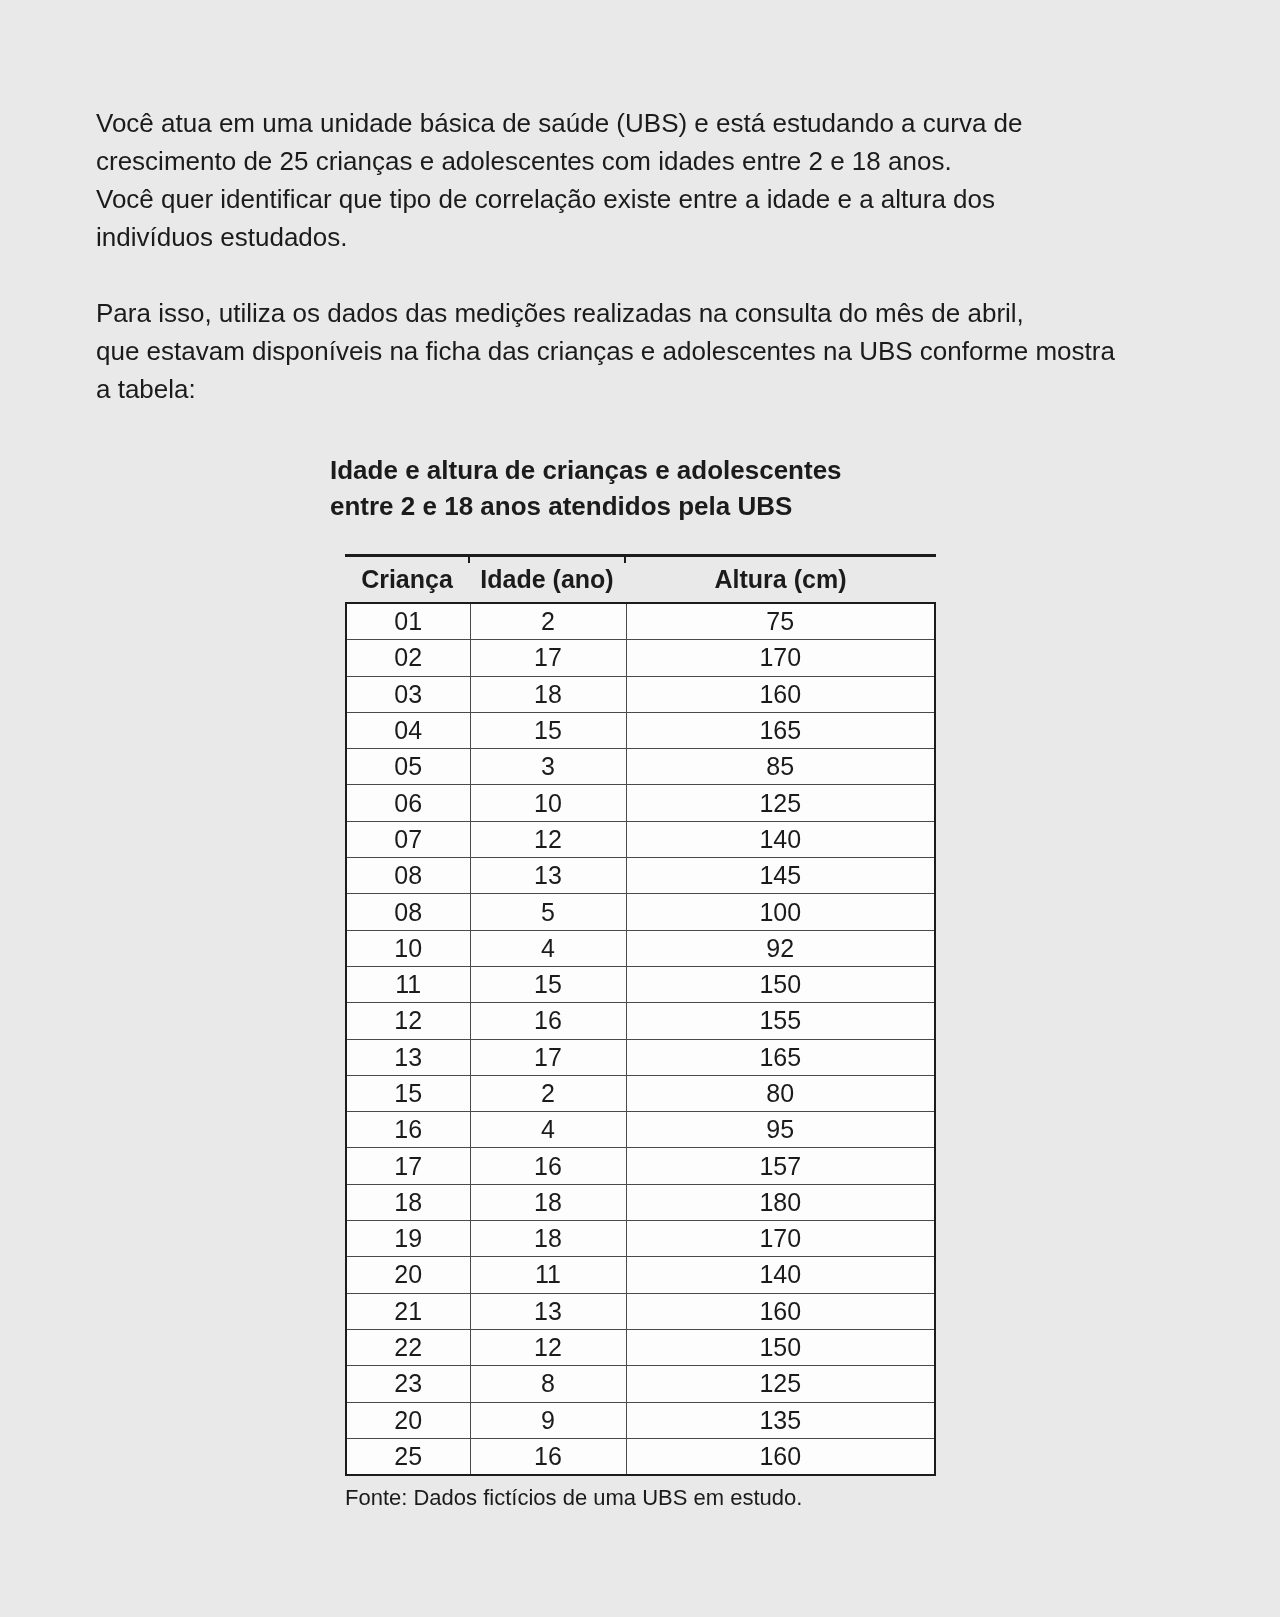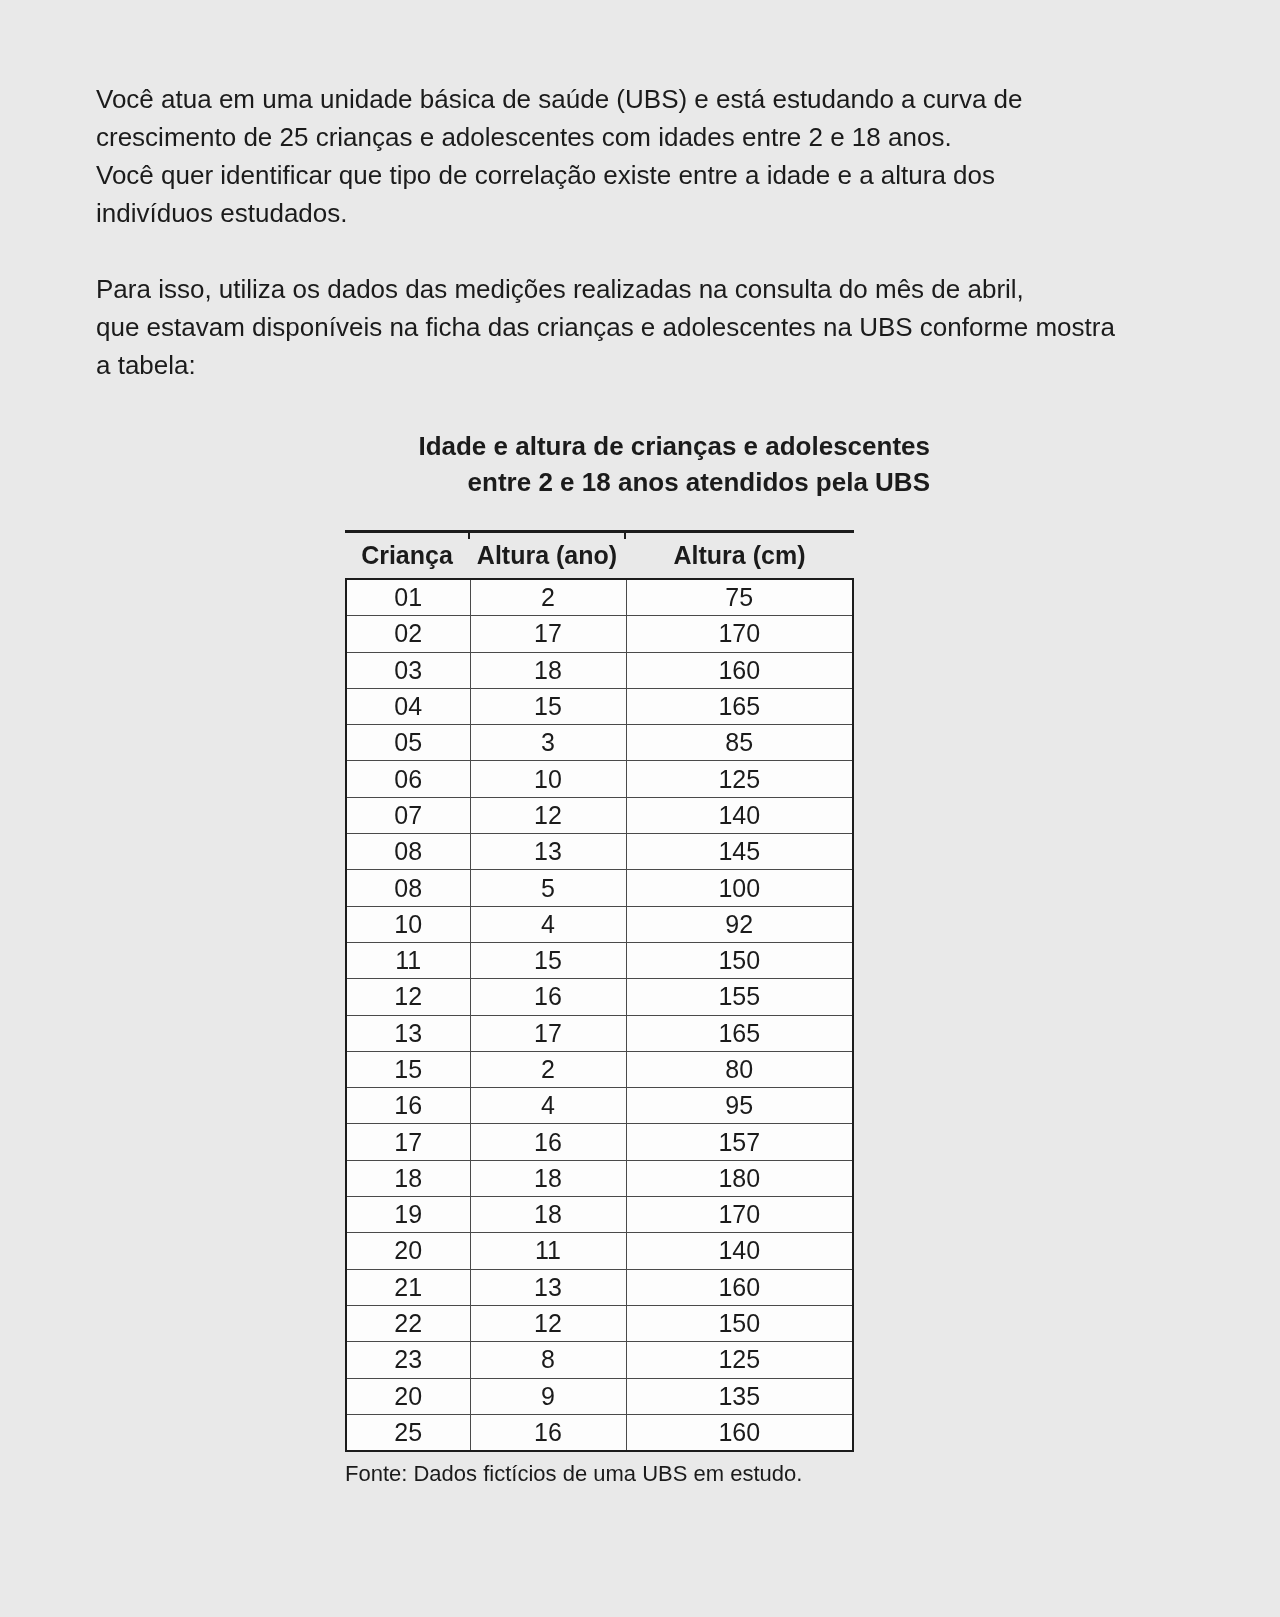--- a/index.html
+++ b/index.html
@@ -14,35 +14,35 @@
     color: #1b1b1b;
     overflow: hidden;
     position: relative;
   }
   .para {
     margin: 0 60px 0 96px;
     font-size: 26px;
     line-height: 38px;
     white-space: pre-line;
   }
-  .para1 { padding-top: 53px; margin-top: 27px; }
+  .para1 { padding-top: 104px; }
   .para2 { margin-top: 38px; }
   .table-title {
     margin: 44px 0 0 330px;
     width: 600px;
-    text-align: right;
+    text-align: left;
     font-size: 26px;
     font-weight: bold;
     line-height: 36px;
     white-space: pre-line;
   }
   .table-wrap {
     position: relative;
     margin-left: 345px;
-    width: 509px;
+    width: 591px;
     margin-top: 30px;
   }
   .top-rule {
     border-top: 3px solid #1c1c1c;
     width: 100%;
     position: relative;
   }
   .tick {
     position: absolute;
     top: 0;
@@ -104,21 +104,21 @@
 entre 2 e 18 anos atendidos pela UBS</h2>
 
   <div class="table-wrap">
     <div class="top-rule">
       <span class="tick tick-1"></span>
       <span class="tick tick-2"></span>
     </div>
 
     <div class="header-row">
       <div class="hcell c1">Criança</div>
-      <div class="hcell c2">Altura (ano)</div>
+      <div class="hcell c2">Idade (ano)</div>
       <div class="hcell c3">Altura (cm)</div>
     </div>
 
     <table class="body-table">
       <colgroup>
         <col class="c1">
           <col class="c2">
           <col class="c3">
       </colgroup>
       <tbody id="table-rows">

